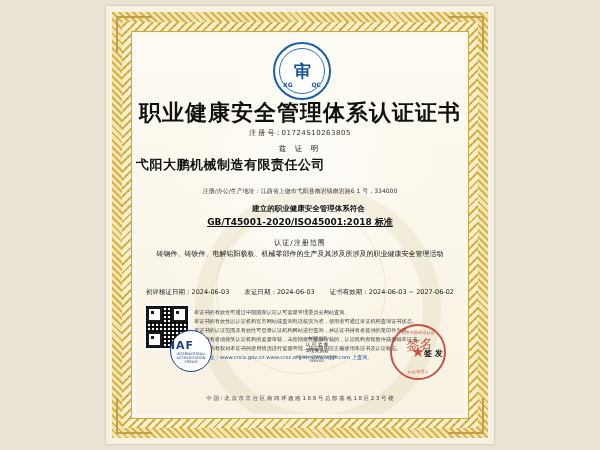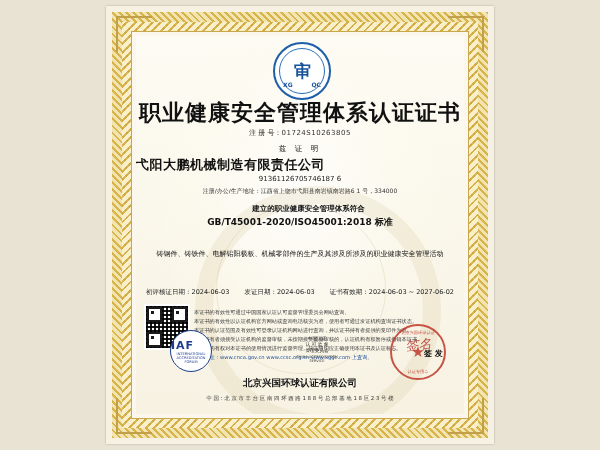--- a/index.html
+++ b/index.html
@@ -220,20 +220,21 @@
     z-index: 3;
   }
   #standard-value {
     position: absolute;
     top: 180px;
     left: 0; right: 0;
     text-align: center;
     font-size: 9px;
     font-weight: bold;
     color: #111;
+    text-decoration: underline;
     z-index: 3;
   }
 
   #scope-heading {
     position: absolute;
     top: 202px;
     left: 0; right: 0;
     text-align: center;
     font-size: 7px;
     color: #222;
@@ -445,26 +446,26 @@
 
       <div id="cert-title">职业健康安全管理体系认证证书</div>
 
       <div id="cert-number-row">
         <span>注 册 号：</span><span class="num">01724S10263805</span>
       </div>
 
       <div id="hereby-line">兹 证 明</div>
 
       <div id="company-name">弋阳大鹏机械制造有限责任公司</div>
-      <div id="company-code">91361126705746187 6</div>
       <div id="company-address">注册/办公/生产地址：江西省上饶市弋阳县南岩镇南岩路6 1 号，334000</div>
 
       <div id="standard-heading">建立的职业健康安全管理体系符合</div>
       <div id="standard-value">GB/T45001-2020/ISO45001:2018 标准</div>
 
+      <div id="scope-heading">认证/注册范围</div>
       <div id="scope-text">铸钢件、铸铁件、电解铅阳极板、机械零部件的生产及其涉及所涉及的职业健康安全管理活动</div>
 
       <div id="date-row">
         <div>
           <span>初评核证日期：</span><span>2024-06-03</span>
         </div>
         <div>
           <span>发证日期：</span><span>2024-06-03</span>
         </div>
         <div>
@@ -513,18 +514,17 @@
         <div id="signature-label">签 发</div>
         <div id="signature-mark">签名</div>
 
         <div id="red-seal">
           <span class="seal-top">北京兴国环球认证</span>
           <span class="star">★</span>
           <span class="seal-bottom">认证专用章</span>
         </div>
       </div>
 
-      <div id="issuer-name">北京兴国环球认证有限公司</div>
       <div id="issuer-address">中 国：北 京 市 丰 台 区 南 四 环 西 路 1 8 8 号 总 部 基 地 1 8 区 2 3 号 楼</div>
 
     </div>
   </div>
 </div>
 
 </body></html>

